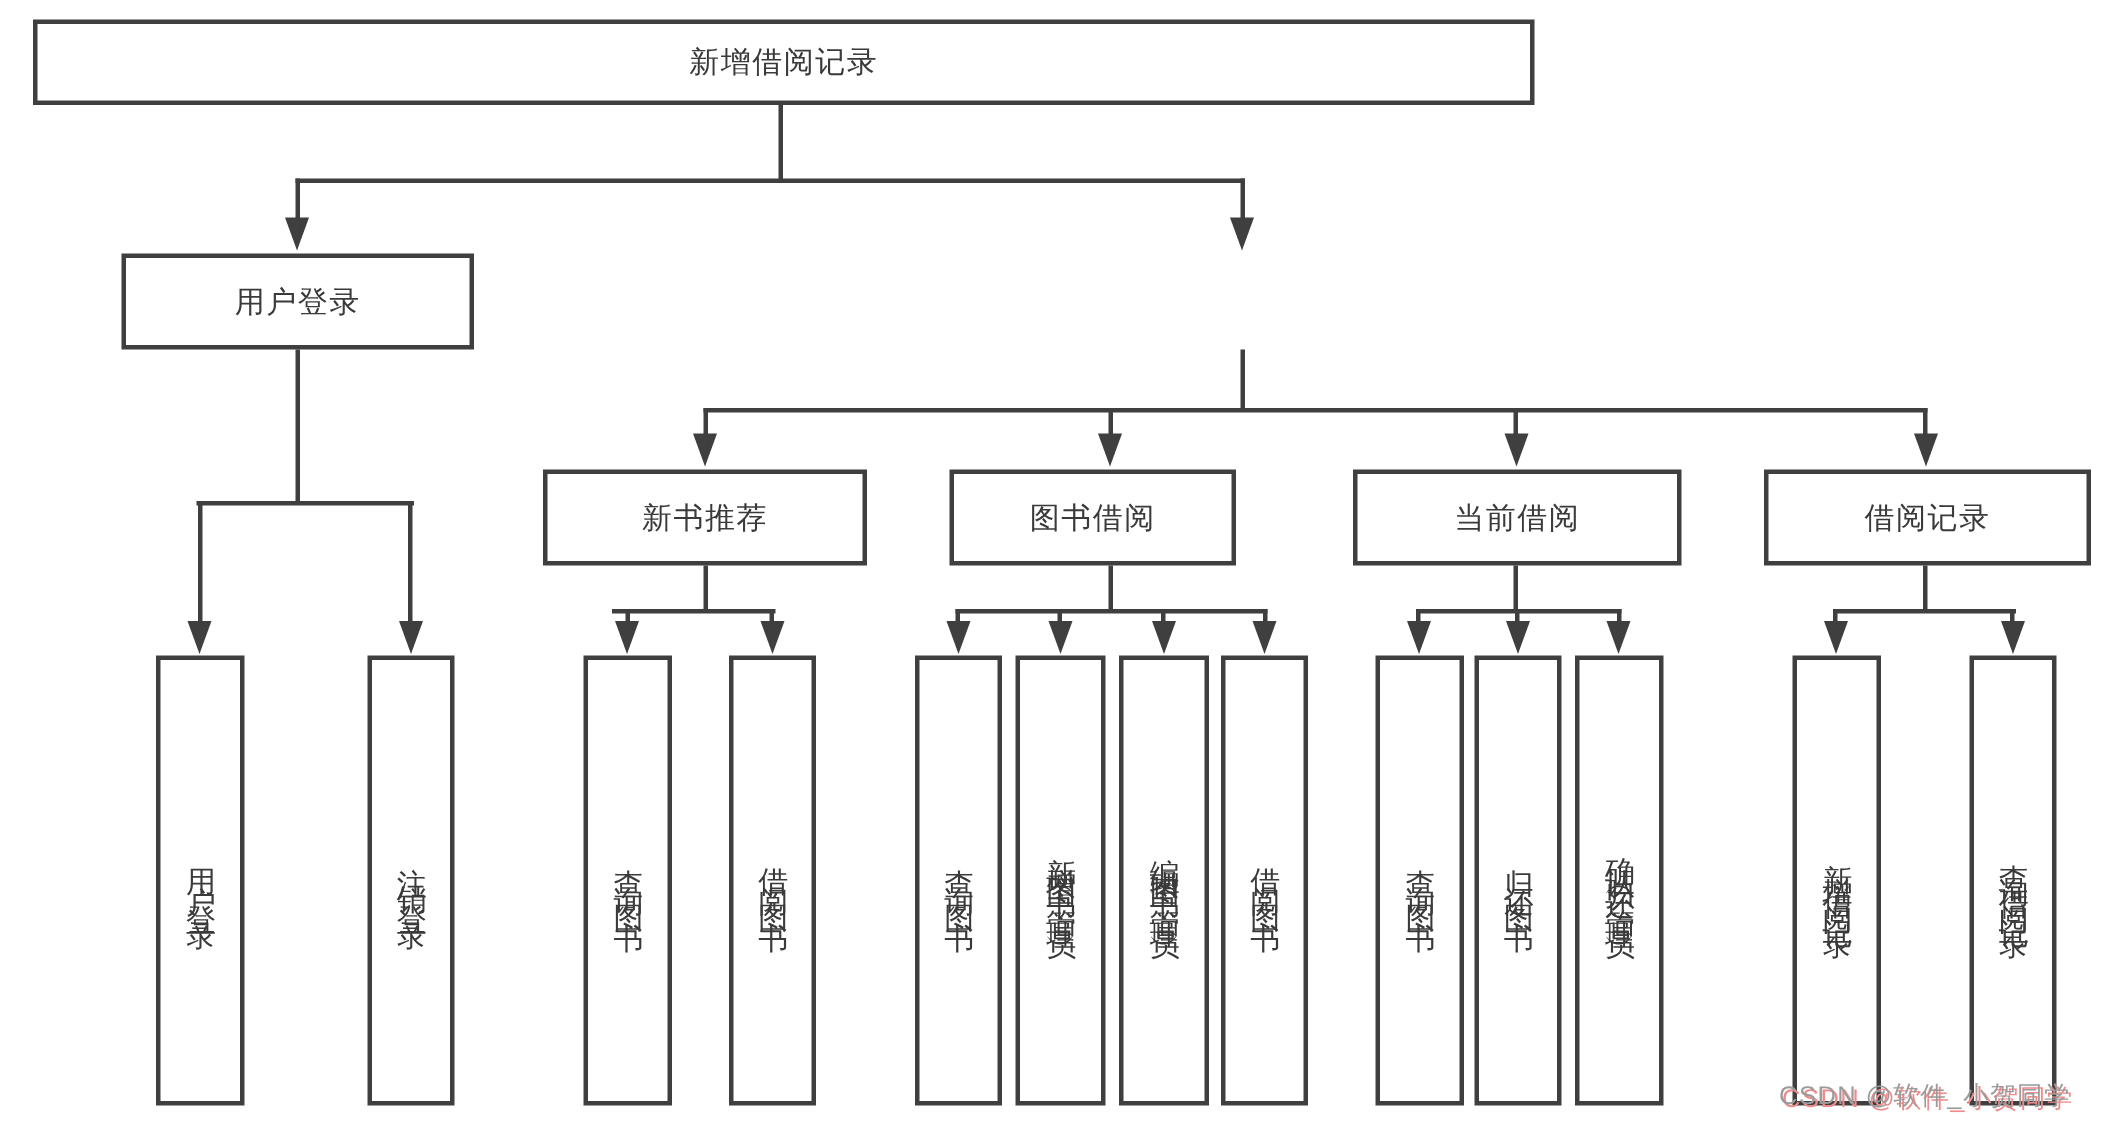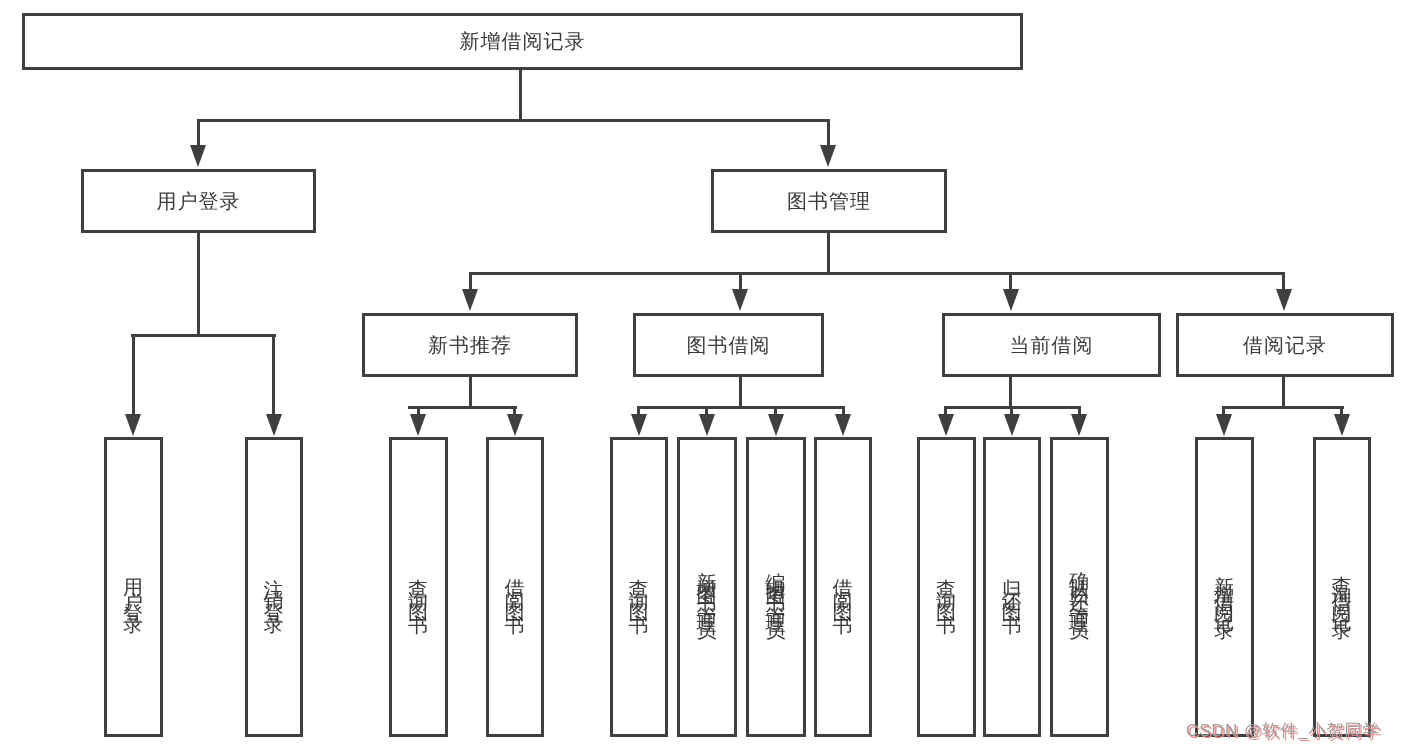--- a/index.html
+++ b/index.html
@@ -62,23 +62,20 @@
   <div class="ln vln" style="left:519px;top:70px;height:52px;"></div>
   <div class="ln hln" style="left:197px;top:119px;width:633px;"></div>
   <div class="ln vln" style="left:197px;top:119px;height:30px;"></div>
   <div class="ln vln" style="left:827px;top:119px;height:30px;"></div>
   <div class="ah" style="left:190px;top:145px;"></div>
   <div class="ah" style="left:820px;top:145px;"></div>
 
   <div class="node" style="left:81px;top:169px;width:235px;height:64px;">
     <span>用户登录</span>
   </div>
-  <div class="node" style="left:711px;top:169px;width:236px;height:64px;">
-    <span>图书管理</span>
-  </div>
 
   <div class="ln vln" style="left:197px;top:233px;height:101px;"></div>
   <div class="ln hln" style="left:131px;top:334px;width:145px;"></div>
   <div class="ln vln" style="left:132px;top:334px;height:84px;"></div>
   <div class="ln vln" style="left:272px;top:334px;height:84px;"></div>
   <div class="ah" style="left:125px;top:414px;"></div>
   <div class="ah" style="left:266px;top:414px;"></div>
 
   <div class="ln vln" style="left:827px;top:233px;height:41px;"></div>
   <div class="ln hln" style="left:469px;top:272px;width:816px;"></div>
@@ -90,21 +87,21 @@
   <div class="ah" style="left:732px;top:289px;"></div>
   <div class="ah" style="left:1003px;top:289px;"></div>
   <div class="ah" style="left:1276px;top:289px;"></div>
 
   <div class="node" style="left:362px;top:313px;width:216px;height:64px;">
     <span>新书推荐</span>
   </div>
   <div class="node" style="left:633px;top:313px;width:191px;height:64px;">
     <span>图书借阅</span>
   </div>
-  <div class="node" style="left:902px;top:313px;width:219px;height:64px;margin-left:40px;">
+  <div class="node" style="left:902px;top:313px;width:219px;height:64px;">
     <span>当前借阅</span>
   </div>
   <div class="node" style="left:1176px;top:313px;width:218px;height:64px;align-items:center;">
     <span>借阅记录</span>
   </div>
 
   <div class="ln vln" style="left:469px;top:377px;height:29px;"></div>
   <div class="ln hln" style="left:408px;top:406px;width:109px;"></div>
   <div class="ln vln" style="left:417px;top:406px;height:12px;"></div>
   <div class="ln vln" style="left:513px;top:406px;height:12px;"></div>

